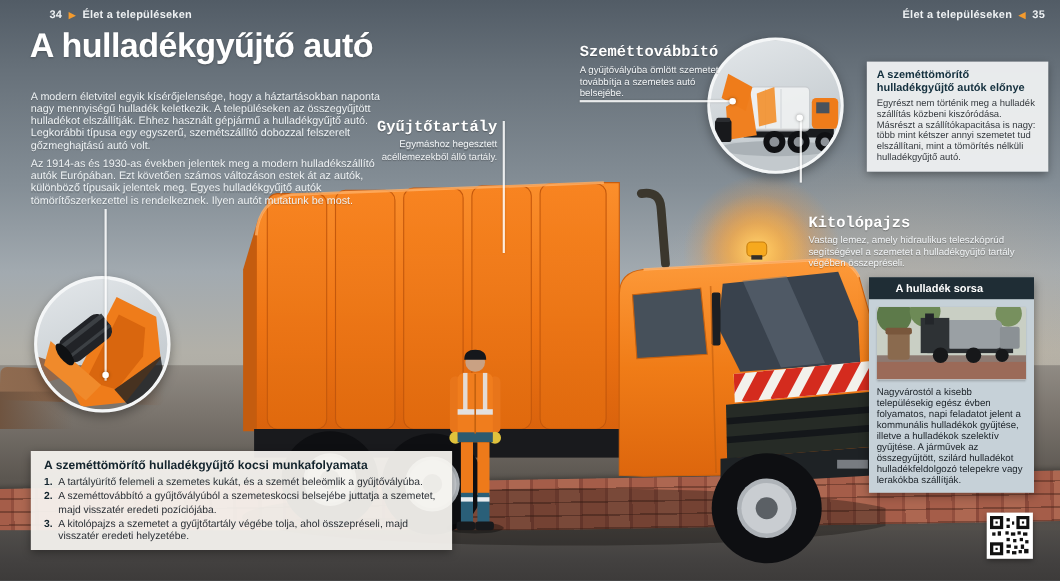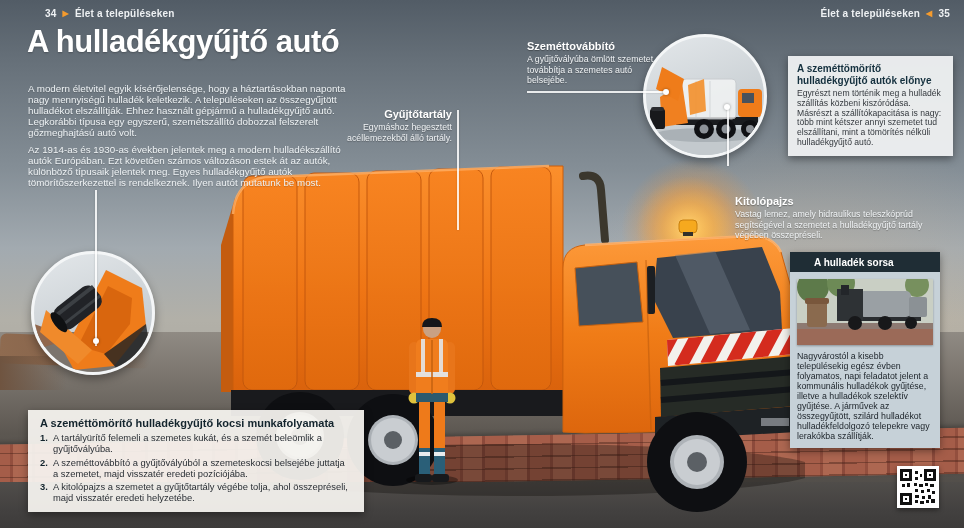--- a/index.html
+++ b/index.html
@@ -33,21 +33,21 @@
     font-size:10px; font-weight:bold; color:#eef1f3; letter-spacing:.2px; }
   .pagebar .tri { color:#f59b2d; font-size:8px; }
   .pagebar.left { left:45px; } .pagebar.right { right:14px; }
   .title { position:absolute; left:27px; top:24px; font-size:31px; font-weight:bold;
     color:#ffffff; letter-spacing:-.5px; text-shadow:0 1px 2px rgba(0,0,0,.25); }
   .intro { position:absolute; left:28px; top:83px; width:334px; color:#eef2f4;
     font-size:9.8px; line-height:11px; text-shadow:0 1px 1px rgba(0,0,0,.2); }
   .intro p + p { margin-top:6px; }
 
   .callout { position:absolute; color:#fff; text-shadow:0 1px 1px rgba(0,0,0,.3); }
-  .callout .ct { font-size:11px; font-weight:bold; margin-bottom:2px; }
+  .callout .ct { font-size:14px; font-weight:bold; margin-bottom:2px;font-family:Liberation Mono, monospace; }
   .callout .cb { font-size:8.8px; line-height:10.5px; color:#f0f3f5; }
   .align-right { text-align:right; }
 
   .lead { position:absolute; background:rgba(255,255,255,.85); box-shadow:0 0 2px rgba(0,0,0,.2); }
   .dot { position:absolute; width:6px; height:6px; border-radius:50%; background:#fff;
     box-shadow:0 0 3px rgba(0,0,0,.4); }
 
   
   .inset { position:absolute; width:124px; height:124px; border-radius:50%;
     border:3px solid #f4f6f7; overflow:hidden; box-shadow:0 4px 10px rgba(0,0,0,.35);
@@ -59,21 +59,21 @@
   .box-advantage { left:788px; top:56px; width:165px; background:rgba(236,238,240,.97);
     padding:7px 9px 8px; }
   .box-advantage .bt { font-size:10px; font-weight:bold; color:#14303e; line-height:11.5px; margin-bottom:3px; }
   .box-advantage .bb { font-size:8.6px; line-height:9.8px; color:#34393e; }
   .box-fate { left:790px; top:252px; width:150px; background:#c6d1d8; }
   .box-fate .fh { background:#1f2d35; color:#fff; font-size:10px; font-weight:bold; padding:5px 24px 4px; }
   .box-fate .fbody { padding:7px; }
   .box-fate .photo { width:136px; height:66px; margin-bottom:6px; position:relative; overflow:hidden;
     box-shadow:0 1px 2px rgba(0,0,0,.3); }
   .box-fate .fb { font-size:8.8px; line-height:10px; color:#1b2228; }
-  .box-process { left:28px; top:410px; width:336px; background:rgba(247,245,241,.93);
+  .box-process { left:28px; top:410px; width:383px; background:rgba(247,245,241,.93);
     padding:7px 12px 8px; }
   .box-process .pt { font-size:11px; font-weight:bold; color:#13242d; margin-bottom:3px; }
   .step { display:flex; font-size:9.4px; line-height:11.3px; color:#2a2f35; margin-top:2px; }
   .step .n { flex:0 0 13px; font-weight:bold; color:#13242d; }
   .step .t { flex:1; }
 
   .qr { position:absolute; left:897px; top:466px; width:42px; height:42px; background:#fff;
     padding:3px; box-shadow:0 2px 5px rgba(0,0,0,.45); }
 </style>
 </head>

